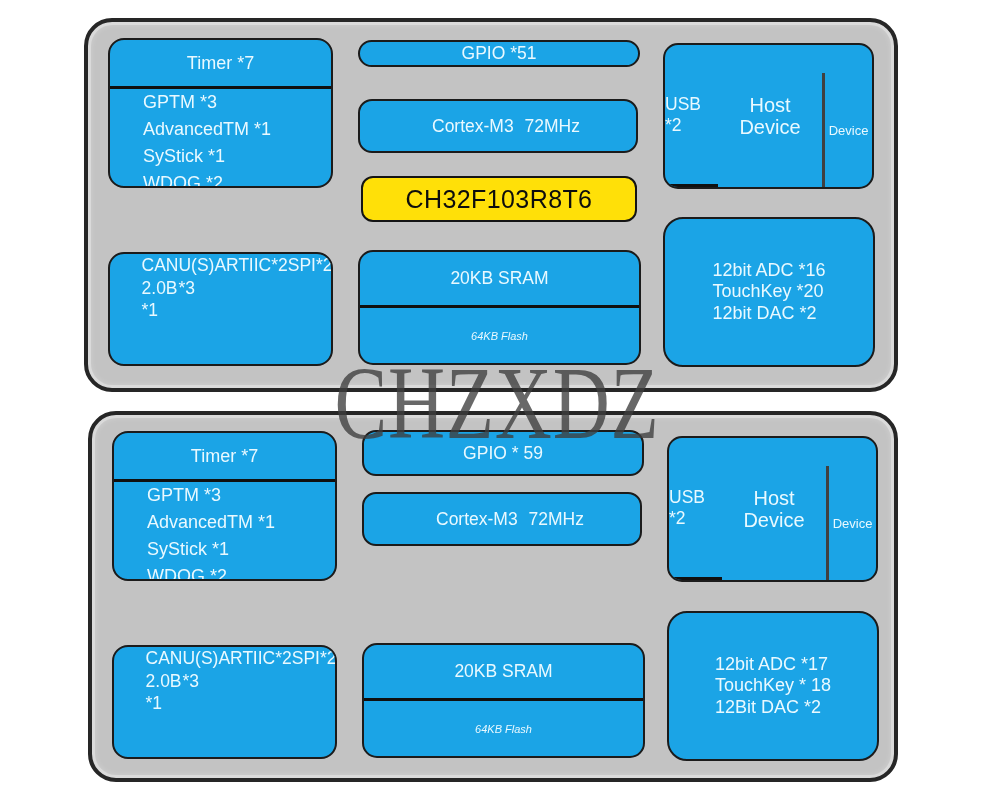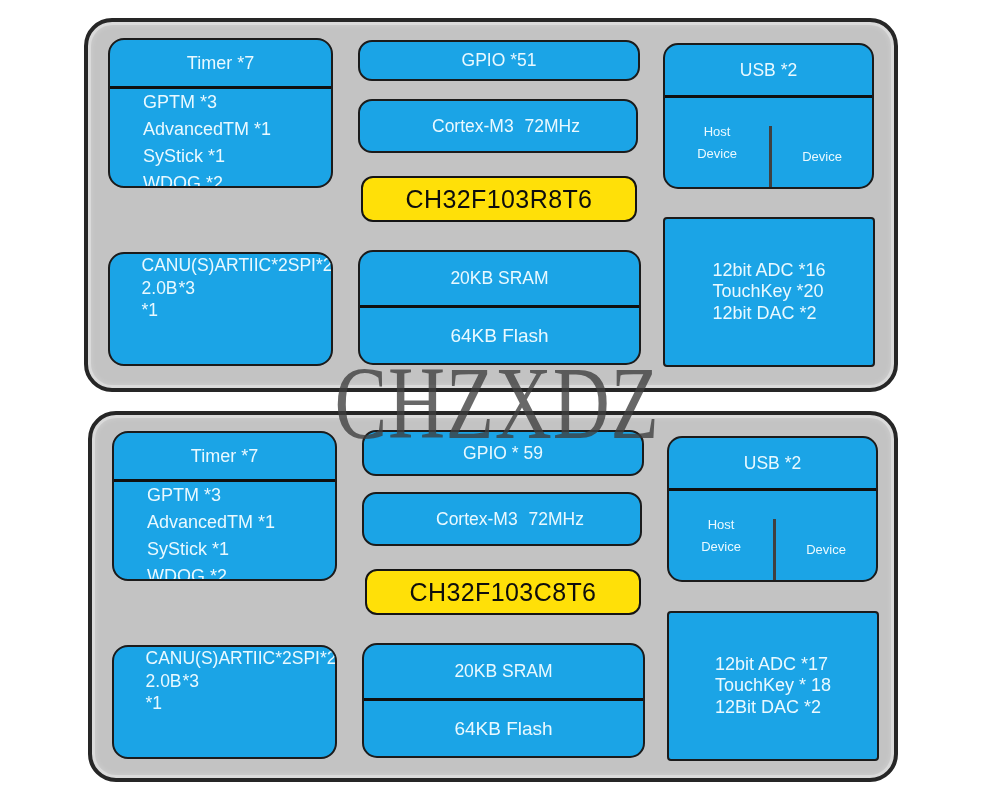--- a/index.html
+++ b/index.html
@@ -48,50 +48,50 @@
            display:flex; flex-direction:column; }
   .timer-head { height:49px; flex:0 0 49px; border-bottom:3px solid #101010;
                 display:flex; align-items:center; justify-content:center; font-size:18px; }
   .timer-body { flex:1; display:flex; flex-direction:column; 
                 padding-left:33px; font-size:18px; line-height:27px; }
   .can { left:20px; top:230px; width:225px; height:114px; border-radius:16px;
          display:flex; justify-content:center;
          padding-left:33px; font-size:17.5px; line-height:22.5px; }
 
   
-  .gpio { left:270px; top:18px; width:282px; height:41px;
+  .gpio { left:270px; top:18px; width:282px; height:27px;
           display:flex; align-items:center; justify-content:center; font-size:17.5px; }
   .p1 .gpio { top:15px; height:46px; }
   .cpu  { left:270px; top:77px; width:280px; height:54px;
           display:flex; align-items:center; justify-content:center;
           font-size:17.5px; word-spacing:6px;padding-left:16px; }
   .chip {
     position:absolute; left:273px; top:154px; width:276px; height:46px;
     background: var(--chip-yellow);
     border: 2px solid #141414; border-radius:12px;
     display:flex; align-items:center; justify-content:center;
     font-size:25px; font-weight:normal; color:var(--chip-text); letter-spacing:.4px;
   }
   .mem { left:270px; top:228px; width:283px; height:115px; border-radius:15px;
          display:flex; flex-direction:column; }
   .mem-top { flex:0 0 56px; border-bottom:3px solid #101010;
              display:flex; align-items:center; justify-content:center; font-size:17.5px; }
-  .mem-bot { flex:1; display:flex; align-items:center; justify-content:center; font-size:19px; }
+  .mem-bot { flex:1; display:flex; align-items:center; justify-content:center; font-size:11px;font-style:italic; }
 
   
   .usb { left:575px; top:21px; width:211px; height:146px; border-radius:15px;
-         display:flex; flex-direction:column; }
+         display:flex; flex-direction:row; }
   .usb-head { flex:0 0 53px; border-bottom:3px solid #101010;
               display:flex; align-items:center; justify-content:center; font-size:17.5px; }
   .usb-row { flex:1; display:flex; }
   .usb-host { flex:0 0 104px; display:flex; align-items:center; justify-content:center;
-              text-align:center; padding:0 18px; font-size:13px; line-height:22px; }
+              text-align:center; padding:0 18px; font-size:20px; line-height:22px; }
   .usb-dev  { flex:1; border-left:3px solid #404040;
               display:flex; align-items:center; justify-content:center; font-size:13px;margin-top:28px; }
-  .analog { left:575px; top:195px; width:212px; height:150px; border-radius:4px;
+  .analog { left:575px; top:195px; width:212px; height:150px; border-radius:20px;
             display:flex; align-items:center; justify-content:center; }
   .p1 .analog { top:196px; }
   .analog-inner { text-align:left; font-size:18px; line-height:21.5px; }
 
   .li { display:block; }
 
   
   .watermark {
     position:absolute; left:497px; top:407px; z-index:20;
     transform: translate(-50%, -54%) scaleX(0.76);
@@ -168,21 +168,20 @@
 
     <div class="blk can">
       <span class="li">CAN 2.0B *1</span>
       <span class="li">U(S)ART *3</span>
       <span class="li">IIC*2</span>
       <span class="li">SPI*2</span>
     </div>
 
     <div class="blk gpio">GPIO * 59</div>
     <div class="blk cpu">Cortex-M3 72MHz</div>
-    <div class="chip">CH32F103C8T6</div>
 
     <div class="blk mem">
       <div class="mem-top">20KB SRAM</div>
       <div class="mem-bot">64KB Flash</div>
     </div>
 
     <div class="blk usb">
       <div class="usb-head">USB *2</div>
       <div class="usb-row">
         <div class="usb-host">Host Device</div>

